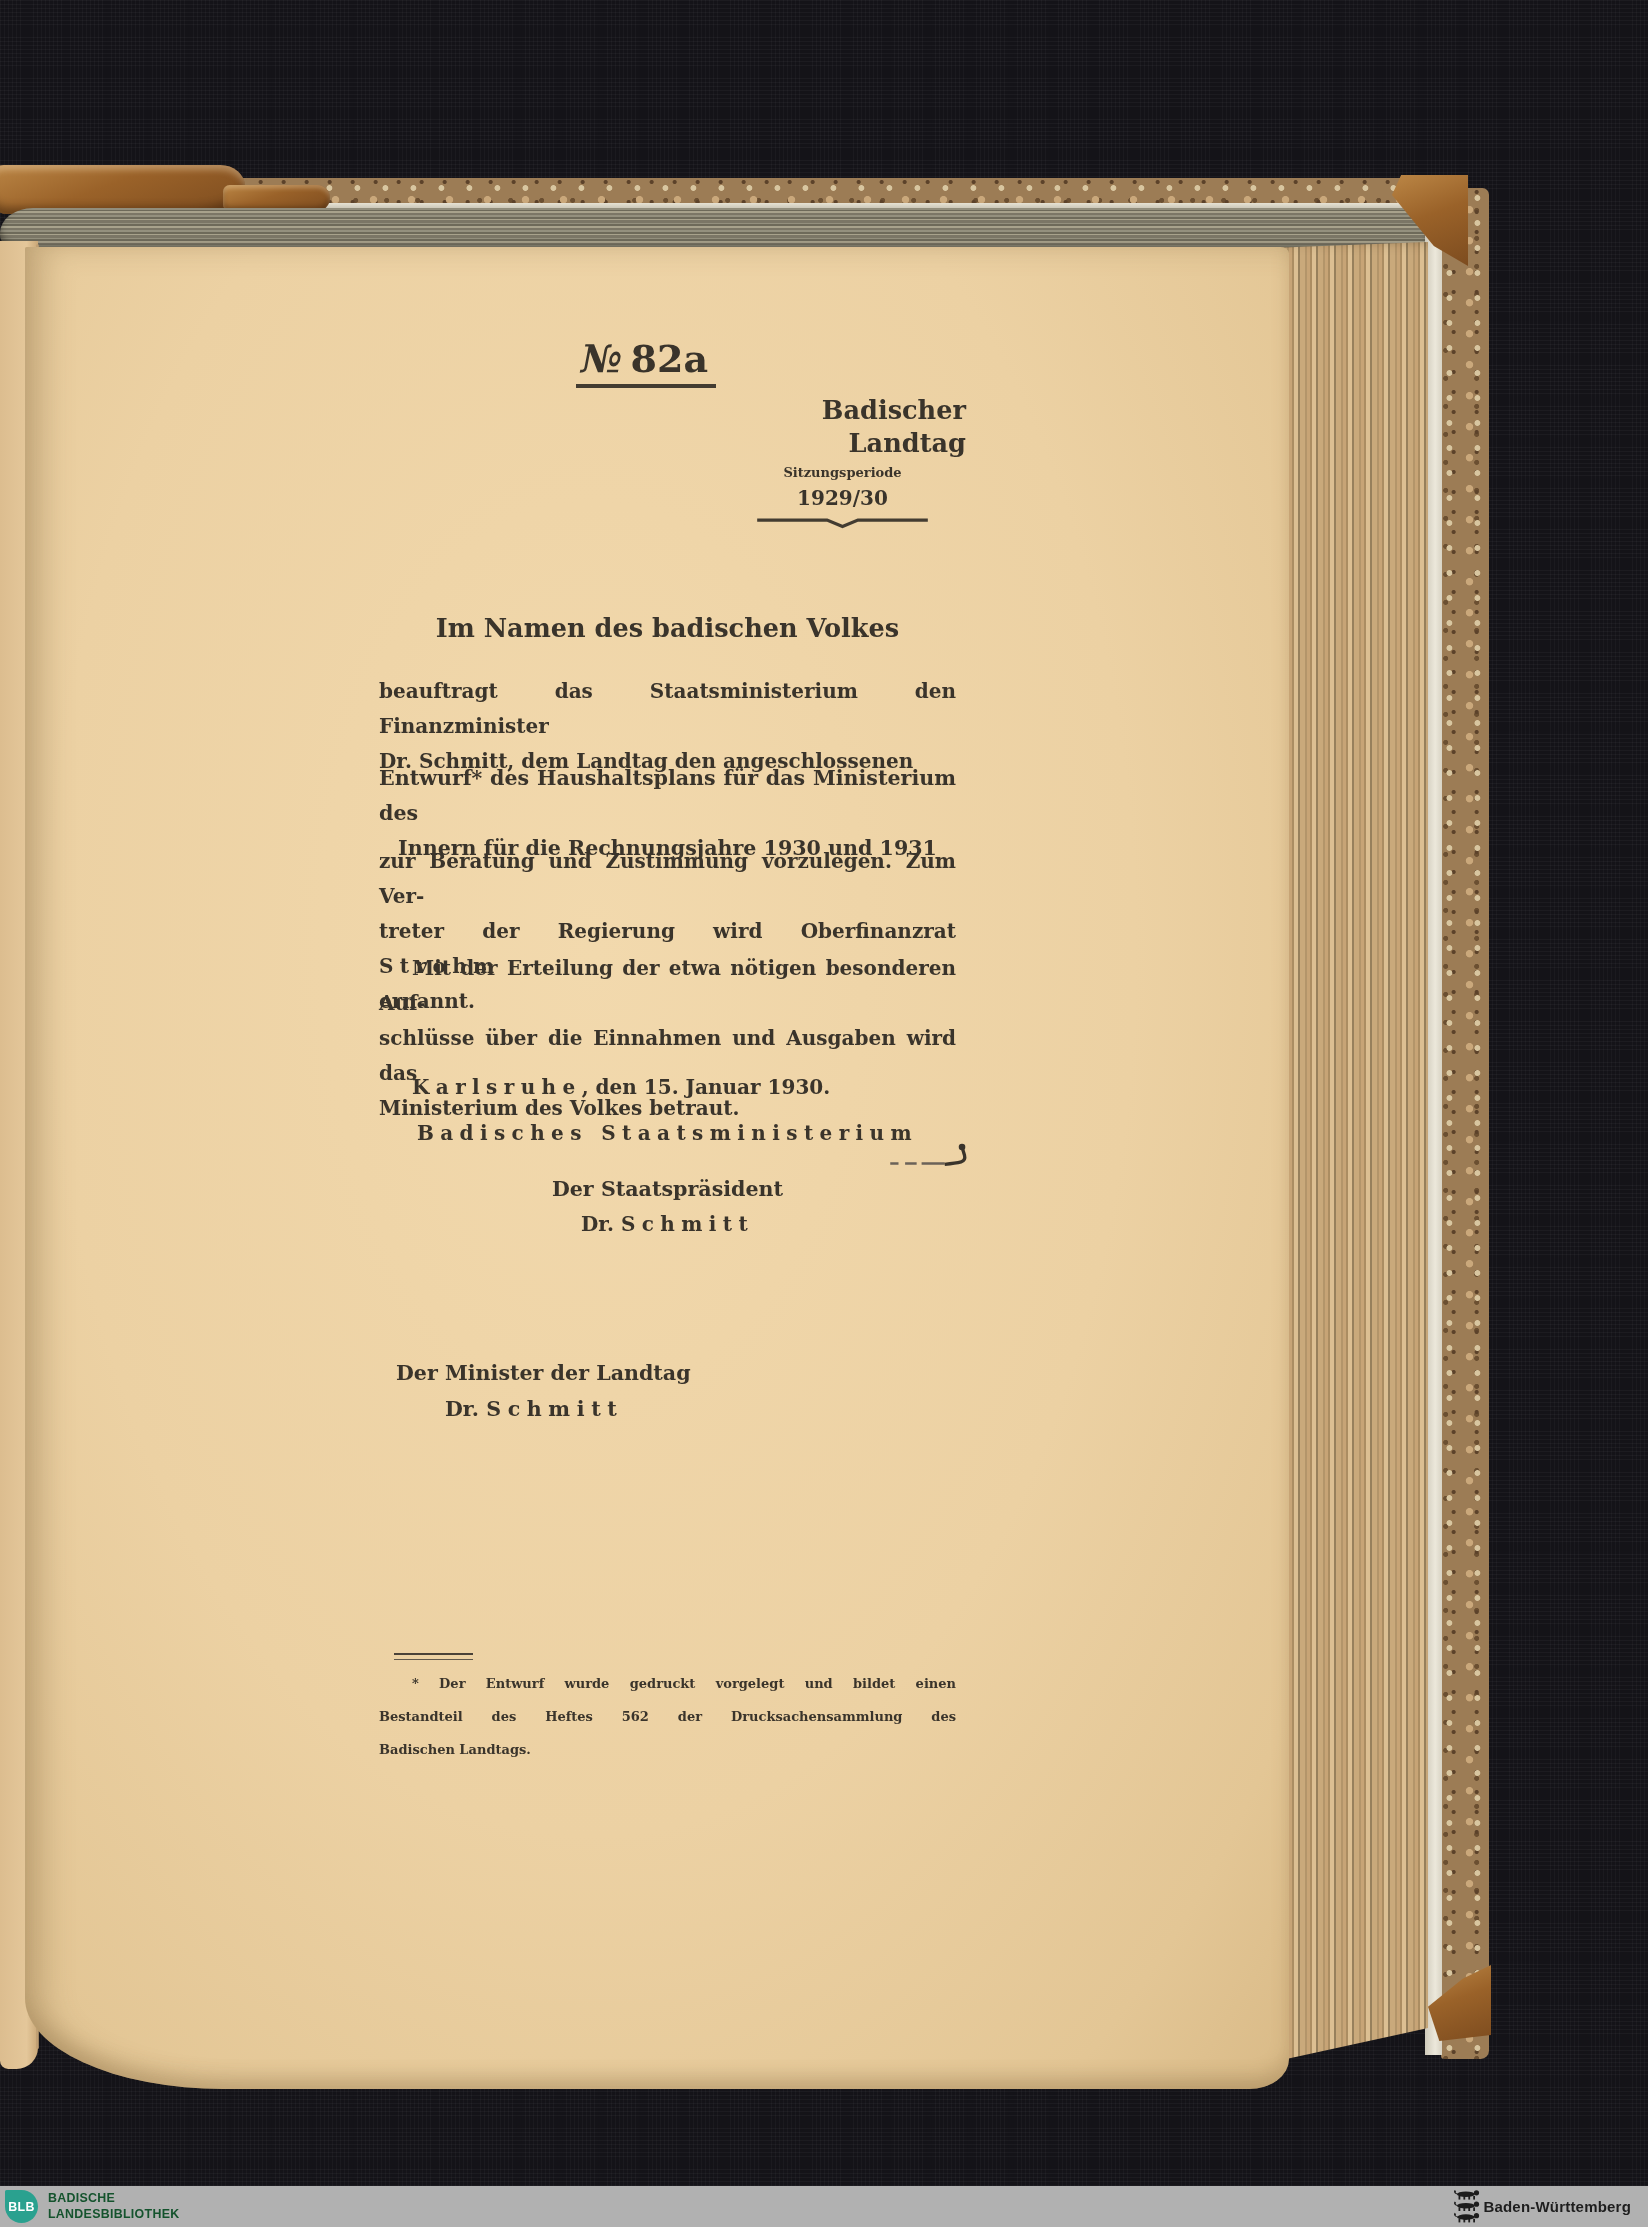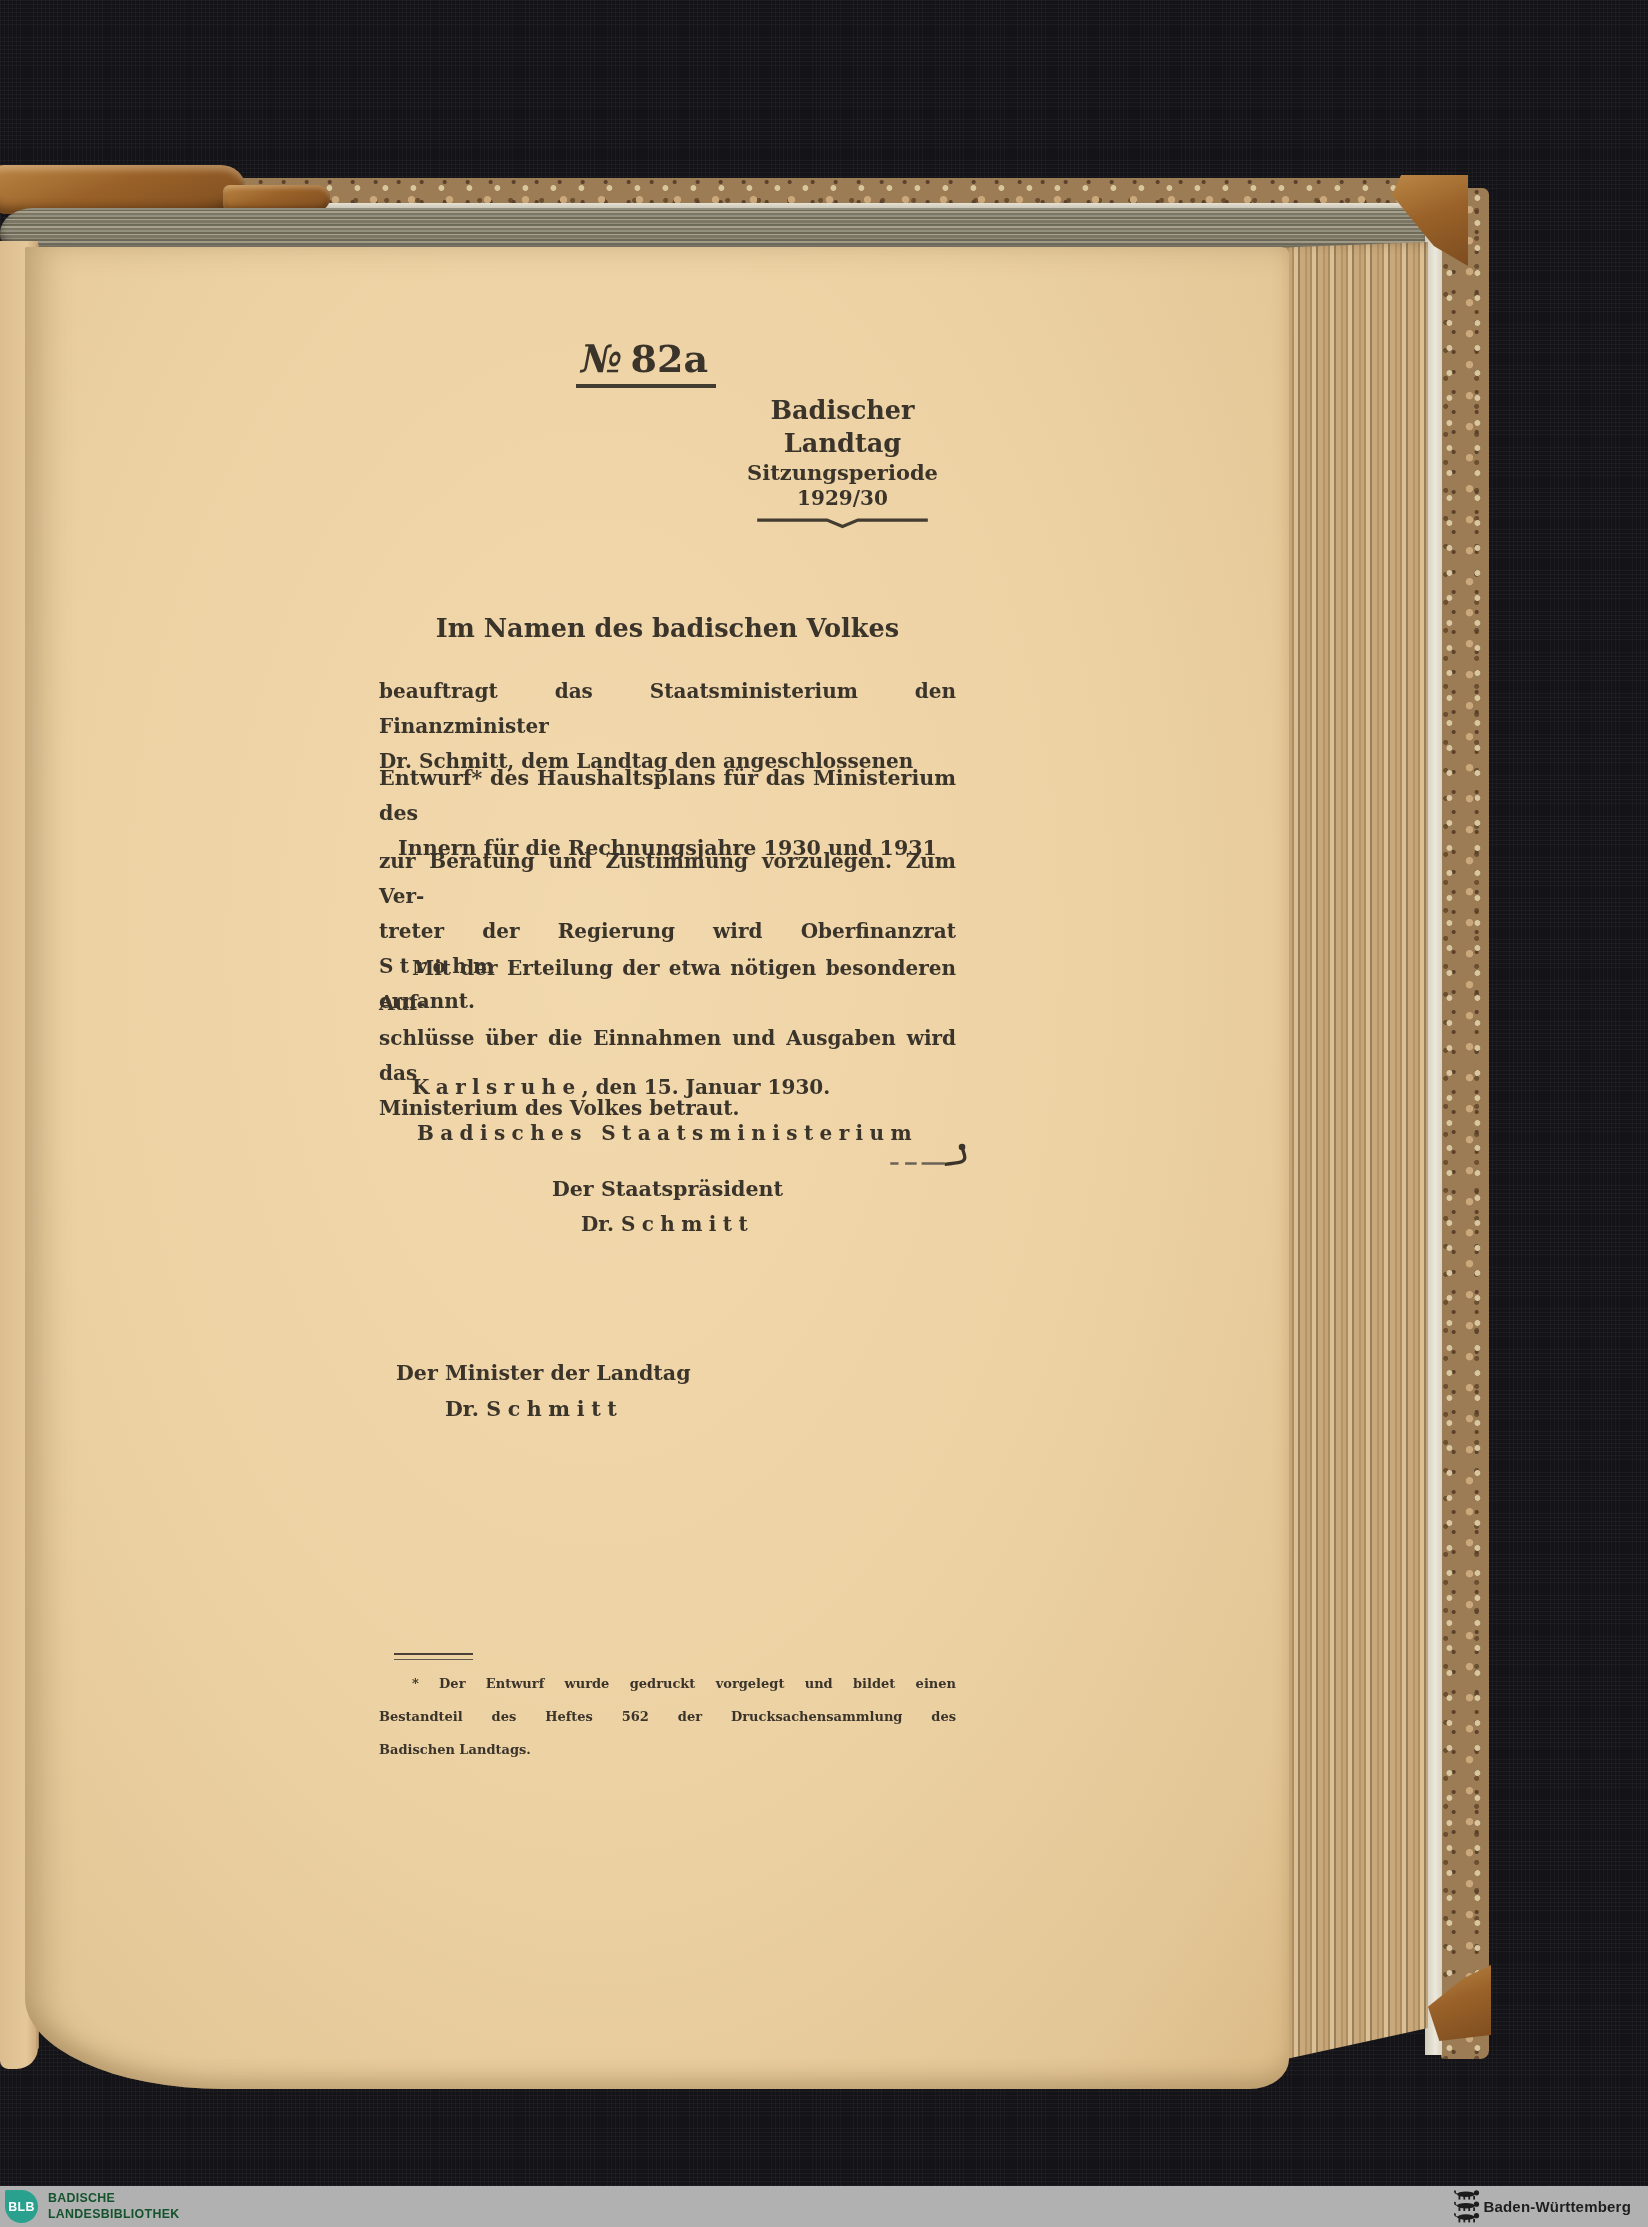--- a/index.html
+++ b/index.html
@@ -42,22 +42,22 @@
   .page{left:25px;top:247px;width:1220px;height:1842px;
     background:radial-gradient(ellipse at 45% 38%, #f2d9ad 0%, #ecd1a3 55%, #e3c695 85%, #d9ba87 100%);
     border-radius:1.6px 8.2px 40px 198px / 1.6px 6.6px 30px 91px;
     box-shadow:inset 21.4px 0 28px rgba(120,90,50,.25), inset 0 -11.5px 18px rgba(120,90,50,.22);padding-left:44px;}
 
   
   .ink{color:#3a342b;}
   .docno{left:551px;top:89px;font-size:38px;font-weight:bold;border-bottom:4.1px solid #433c31;padding:0 8.2px 3.3px 5px;}
   .docno .sign{font-style:italic;margin-right:8.2px;}
   .masthead{left:694px;top:147px;width:247px;text-align:center;}
-  .mh1{font-size:25.6px;font-weight:bold;line-height:33px;}
-  .mh2{font-size:21px;font-weight:bold;line-height:26px;}
+  .mh1{font-size:25.6px;font-weight:bold;line-height:33px;text-align:right;}
+  .mh2{font-size:13px;font-weight:bold;line-height:26px;}
   .mh3{font-size:20px;font-weight:bold;line-height:25px;}
   .heading{left:354px;top:366px;width:577px;text-align:center;font-size:25.6px;font-weight:bold;}
   .col{left:354px;width:577px;font-size:20px;font-weight:bold;line-height:35px;}
   .col .jl{text-align:justify;text-align-last:justify;}
   .col .ll{text-align:left;}
   .cl{text-align:center;}
   .ind{text-indent:33px;}
   .sperr{letter-spacing:.32em;}
   .p1{top:427px;} .p2{top:514px;font-size:20.6px;} .p3{top:597px;} .p4{top:704px;}
   .dateline{top:823px;}

